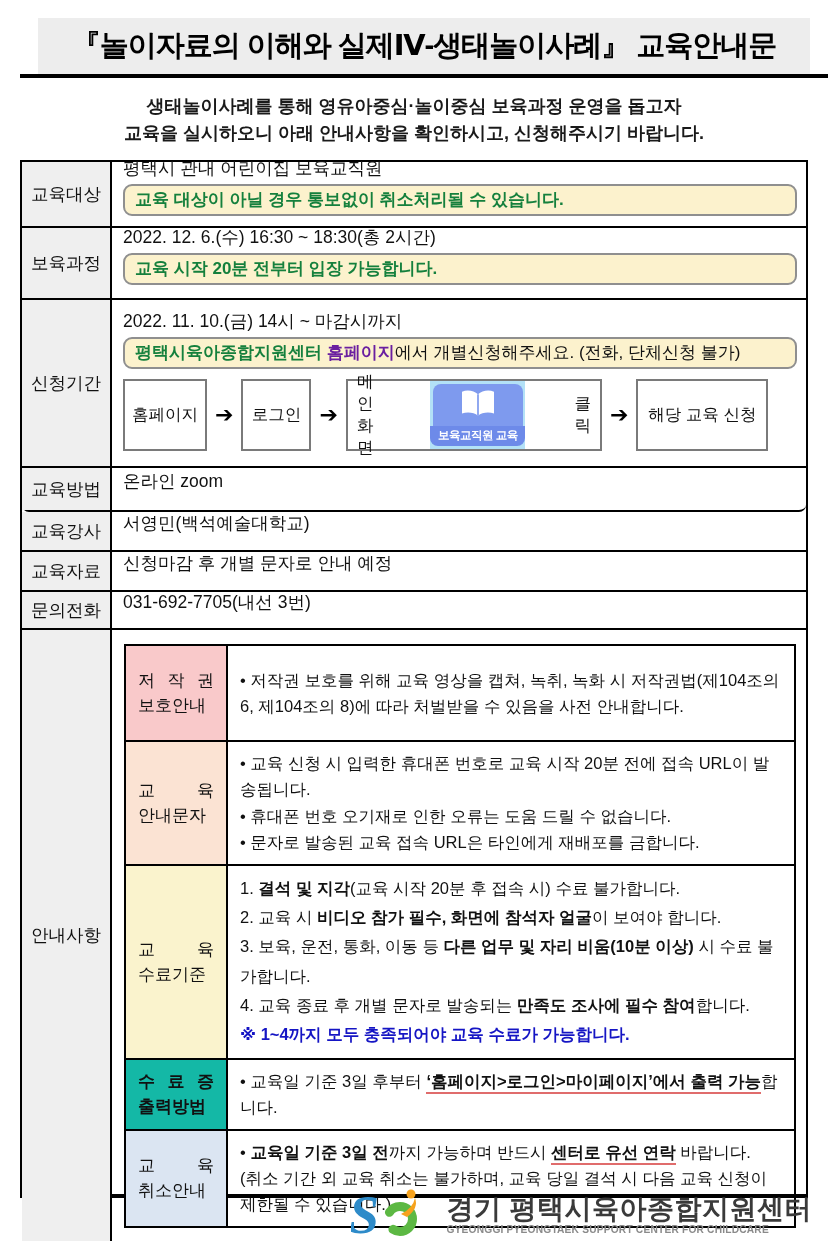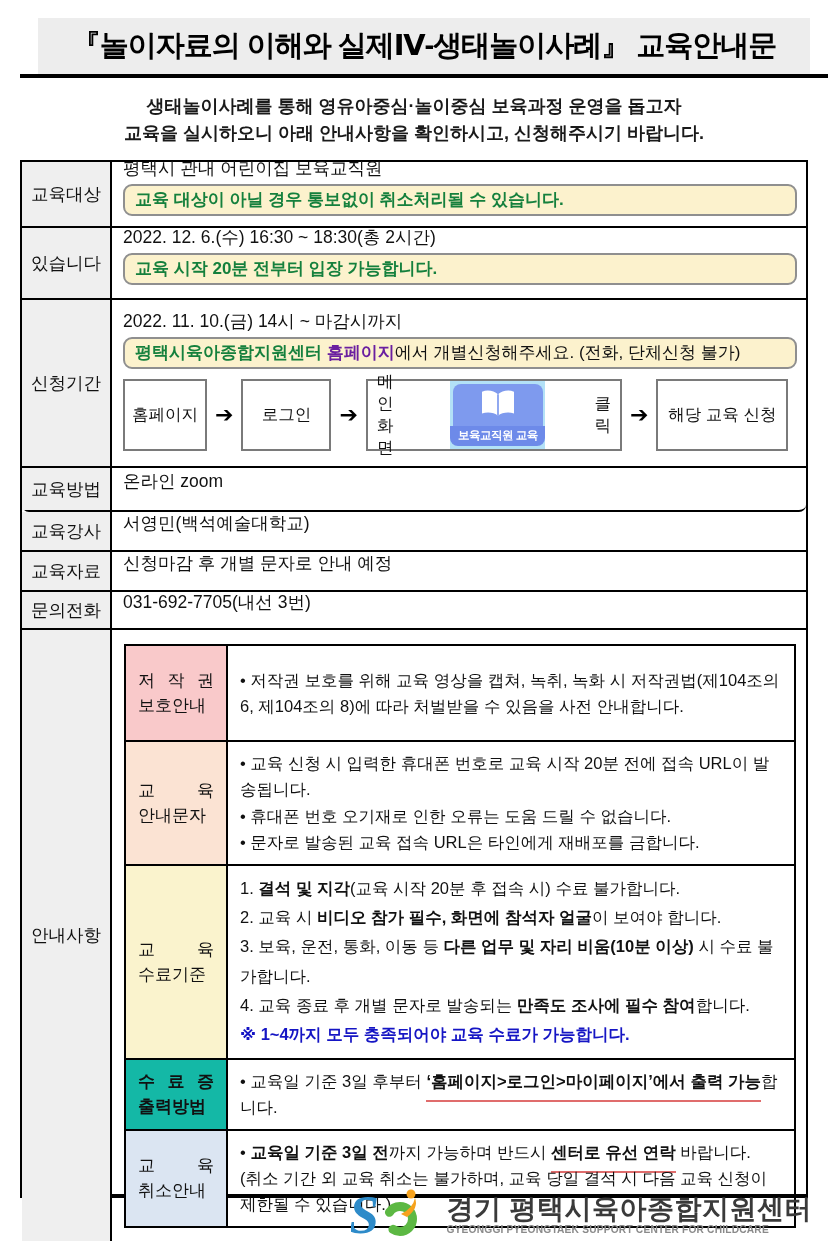--- a/index.html
+++ b/index.html
@@ -48,21 +48,21 @@
   .r-materials { height:40px; }
   .r-contact { height:38px; }
   .r-apply .t-content { justify-content:flex-start; padding-top:9px; }
   
   .flow { display:flex; align-items:center; gap:8px; margin-top:10px; }
   .flow-box {
     border:2px solid #7a7a7a; background:#fff; height:72px;
     display:flex; align-items:center; justify-content:center;
     font-size:16.5px; font-weight:500; color:#111;
   }
-  .fb1 { width:84px; } .fb2 { width:90px; } .fb4 { width:132px; }
+  .fb1 { width:84px; } .fb2 { width:70px; } .fb4 { width:132px; }
   .fb3 { width:256px; justify-content:flex-start; padding:0;gap:40px; }
   .fb3 .fb3-txt { margin:0 9px; }
   .flow-arrow { font-size:22px; font-weight:700; color:#000; line-height:1; }
   .icon-wrap {
     width:100px; height:100%; background:#b3e1f7;
     display:flex; flex-direction:column; align-items:center; justify-content:center; padding:3px 0;
   }
   .icon-inner {
     width:90px; flex:1; background:#7e9aee; border-radius:8px 8px 0 0;
     display:flex; align-items:center; justify-content:center;
@@ -90,21 +90,21 @@
     flex:1; padding:8px 12px; font-size:16.5px; line-height:1.6; color:#111;
     display:flex; flex-direction:column; justify-content:center;
   }
   .n-copyright  { min-height:96px; }  .n-copyright  .n-label { background:#f9c9ca; }
   .n-sms        { min-height:120px; } .n-sms        .n-label { background:#fbe3d3; }
   .n-completion { min-height:168px; } .n-completion .n-label { background:#faf3cd; }
   .n-certificate{ min-height:64px; }  .n-certificate.n-row .n-label { background:#14b8a6;font-weight:bold; }
   .n-cancel     { flex:1; }           .n-cancel     .n-label { background:#dbe5f2; }
   .n-completion .n-content { line-height:1.78; }
   .b { font-weight:700; }
-  .em-red { font-weight:700; border-bottom:2px solid #e06c6c; padding-bottom:10px; }
+  .em-red { font-weight:700; border-bottom:2px solid #e06c6c; padding-bottom:2px; }
   .blue-note { color:#1515c4; font-weight:700; }
   
   .footer { position:absolute; right:16px; bottom:2px; display:flex; align-items:center; gap:7px; }
   .f-text { display:flex; flex-direction:column;justify-content:center; }
   .f-ko { font-size:27px; font-weight:600; color:#3a3a3a; letter-spacing:0.5px; line-height:30px; }
   .f-en { font-size:10.2px; font-weight:600; color:#8a8a8a; letter-spacing:0.2px; }
 </style>
 </head>
 <body>
 
@@ -122,21 +122,21 @@
 
   <div class="t-row r-target">
     <div class="t-label">교육대상</div>
     <div class="t-content">
       <div class="main-line">평택시 관내 어린이집 보육교직원</div>
       <div class="note-box"><span class="blue">교육 대상이 아닐 경우 통보없이 취소처리될 수 있습니다.</span></div>
     </div>
   </div>
 
   <div class="t-row r-date">
-    <div class="t-label">있습니다</div>
+    <div class="t-label">보육과정</div>
     <div class="t-content">
       <div class="main-line">2022. 12. 6.(수) 16:30 ~ 18:30(총 2시간)</div>
       <div class="note-box"><span class="blue">교육 시작 20분 전부터 입장 가능합니다.</span></div>
     </div>
   </div>
 
   <div class="t-row r-apply">
     <div class="t-label">신청기간</div>
     <div class="t-content">
       <div class="main-line">2022. 11. 10.(금) 14시 ~ 마감시까지</div>

